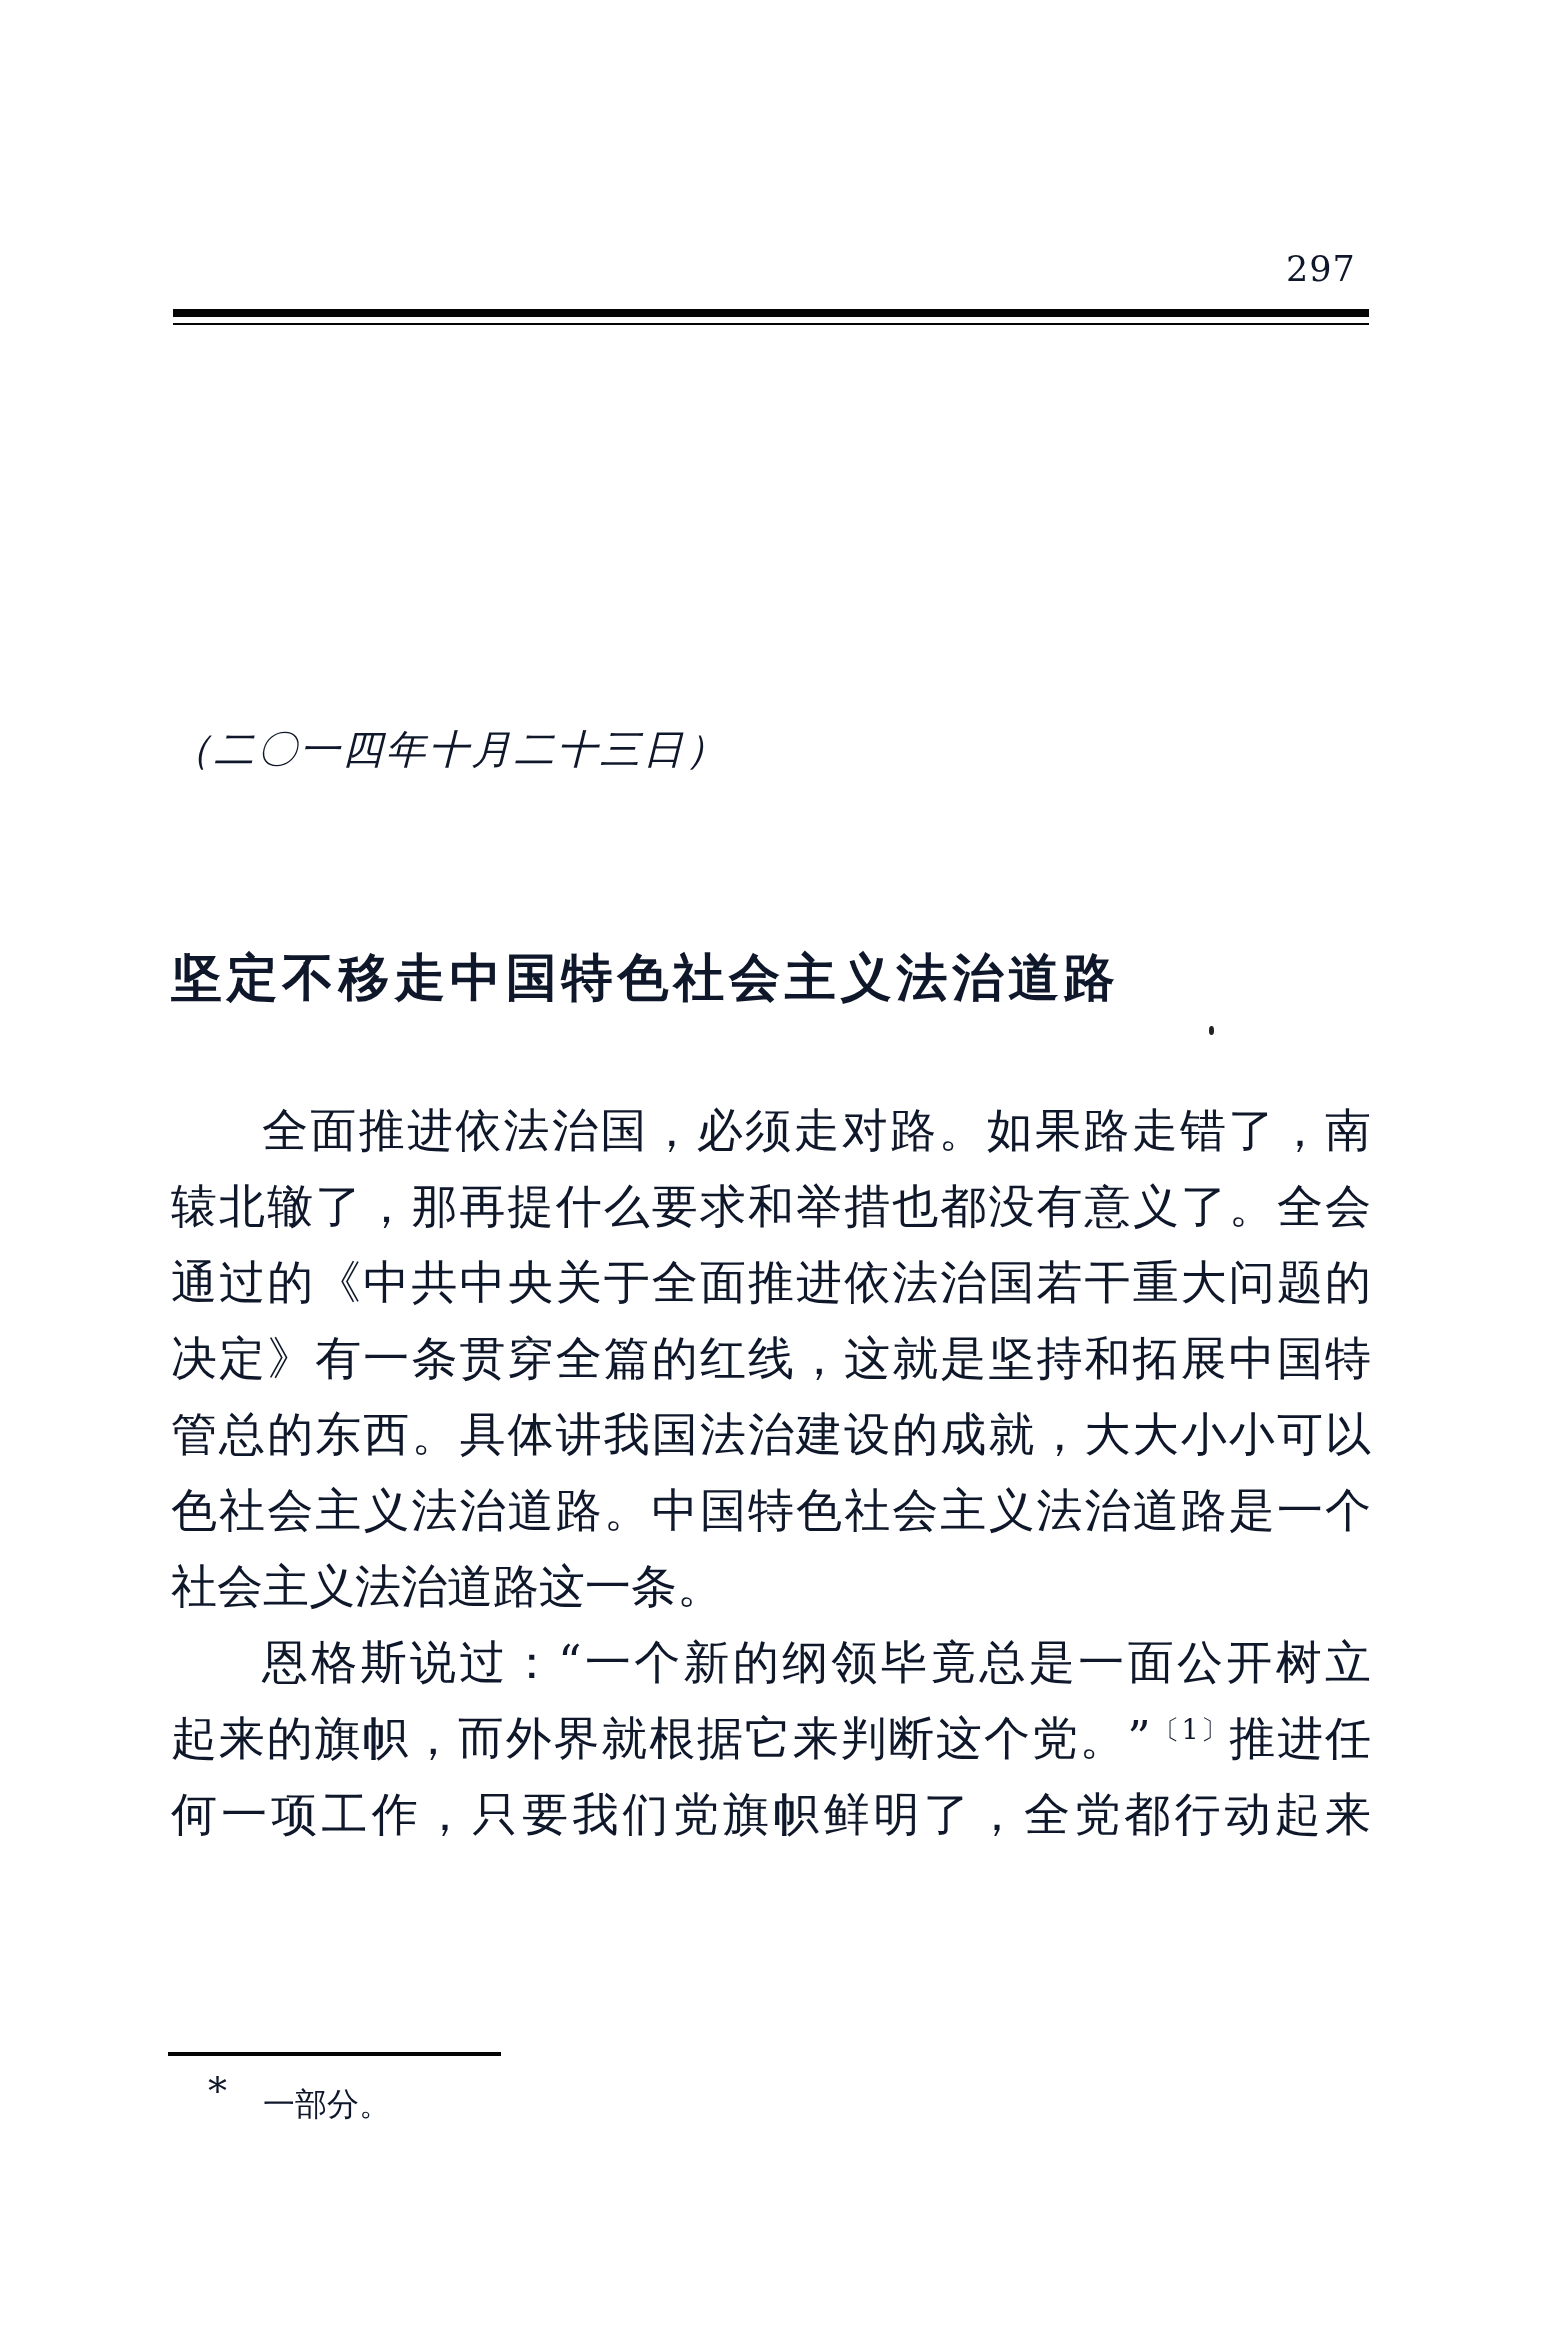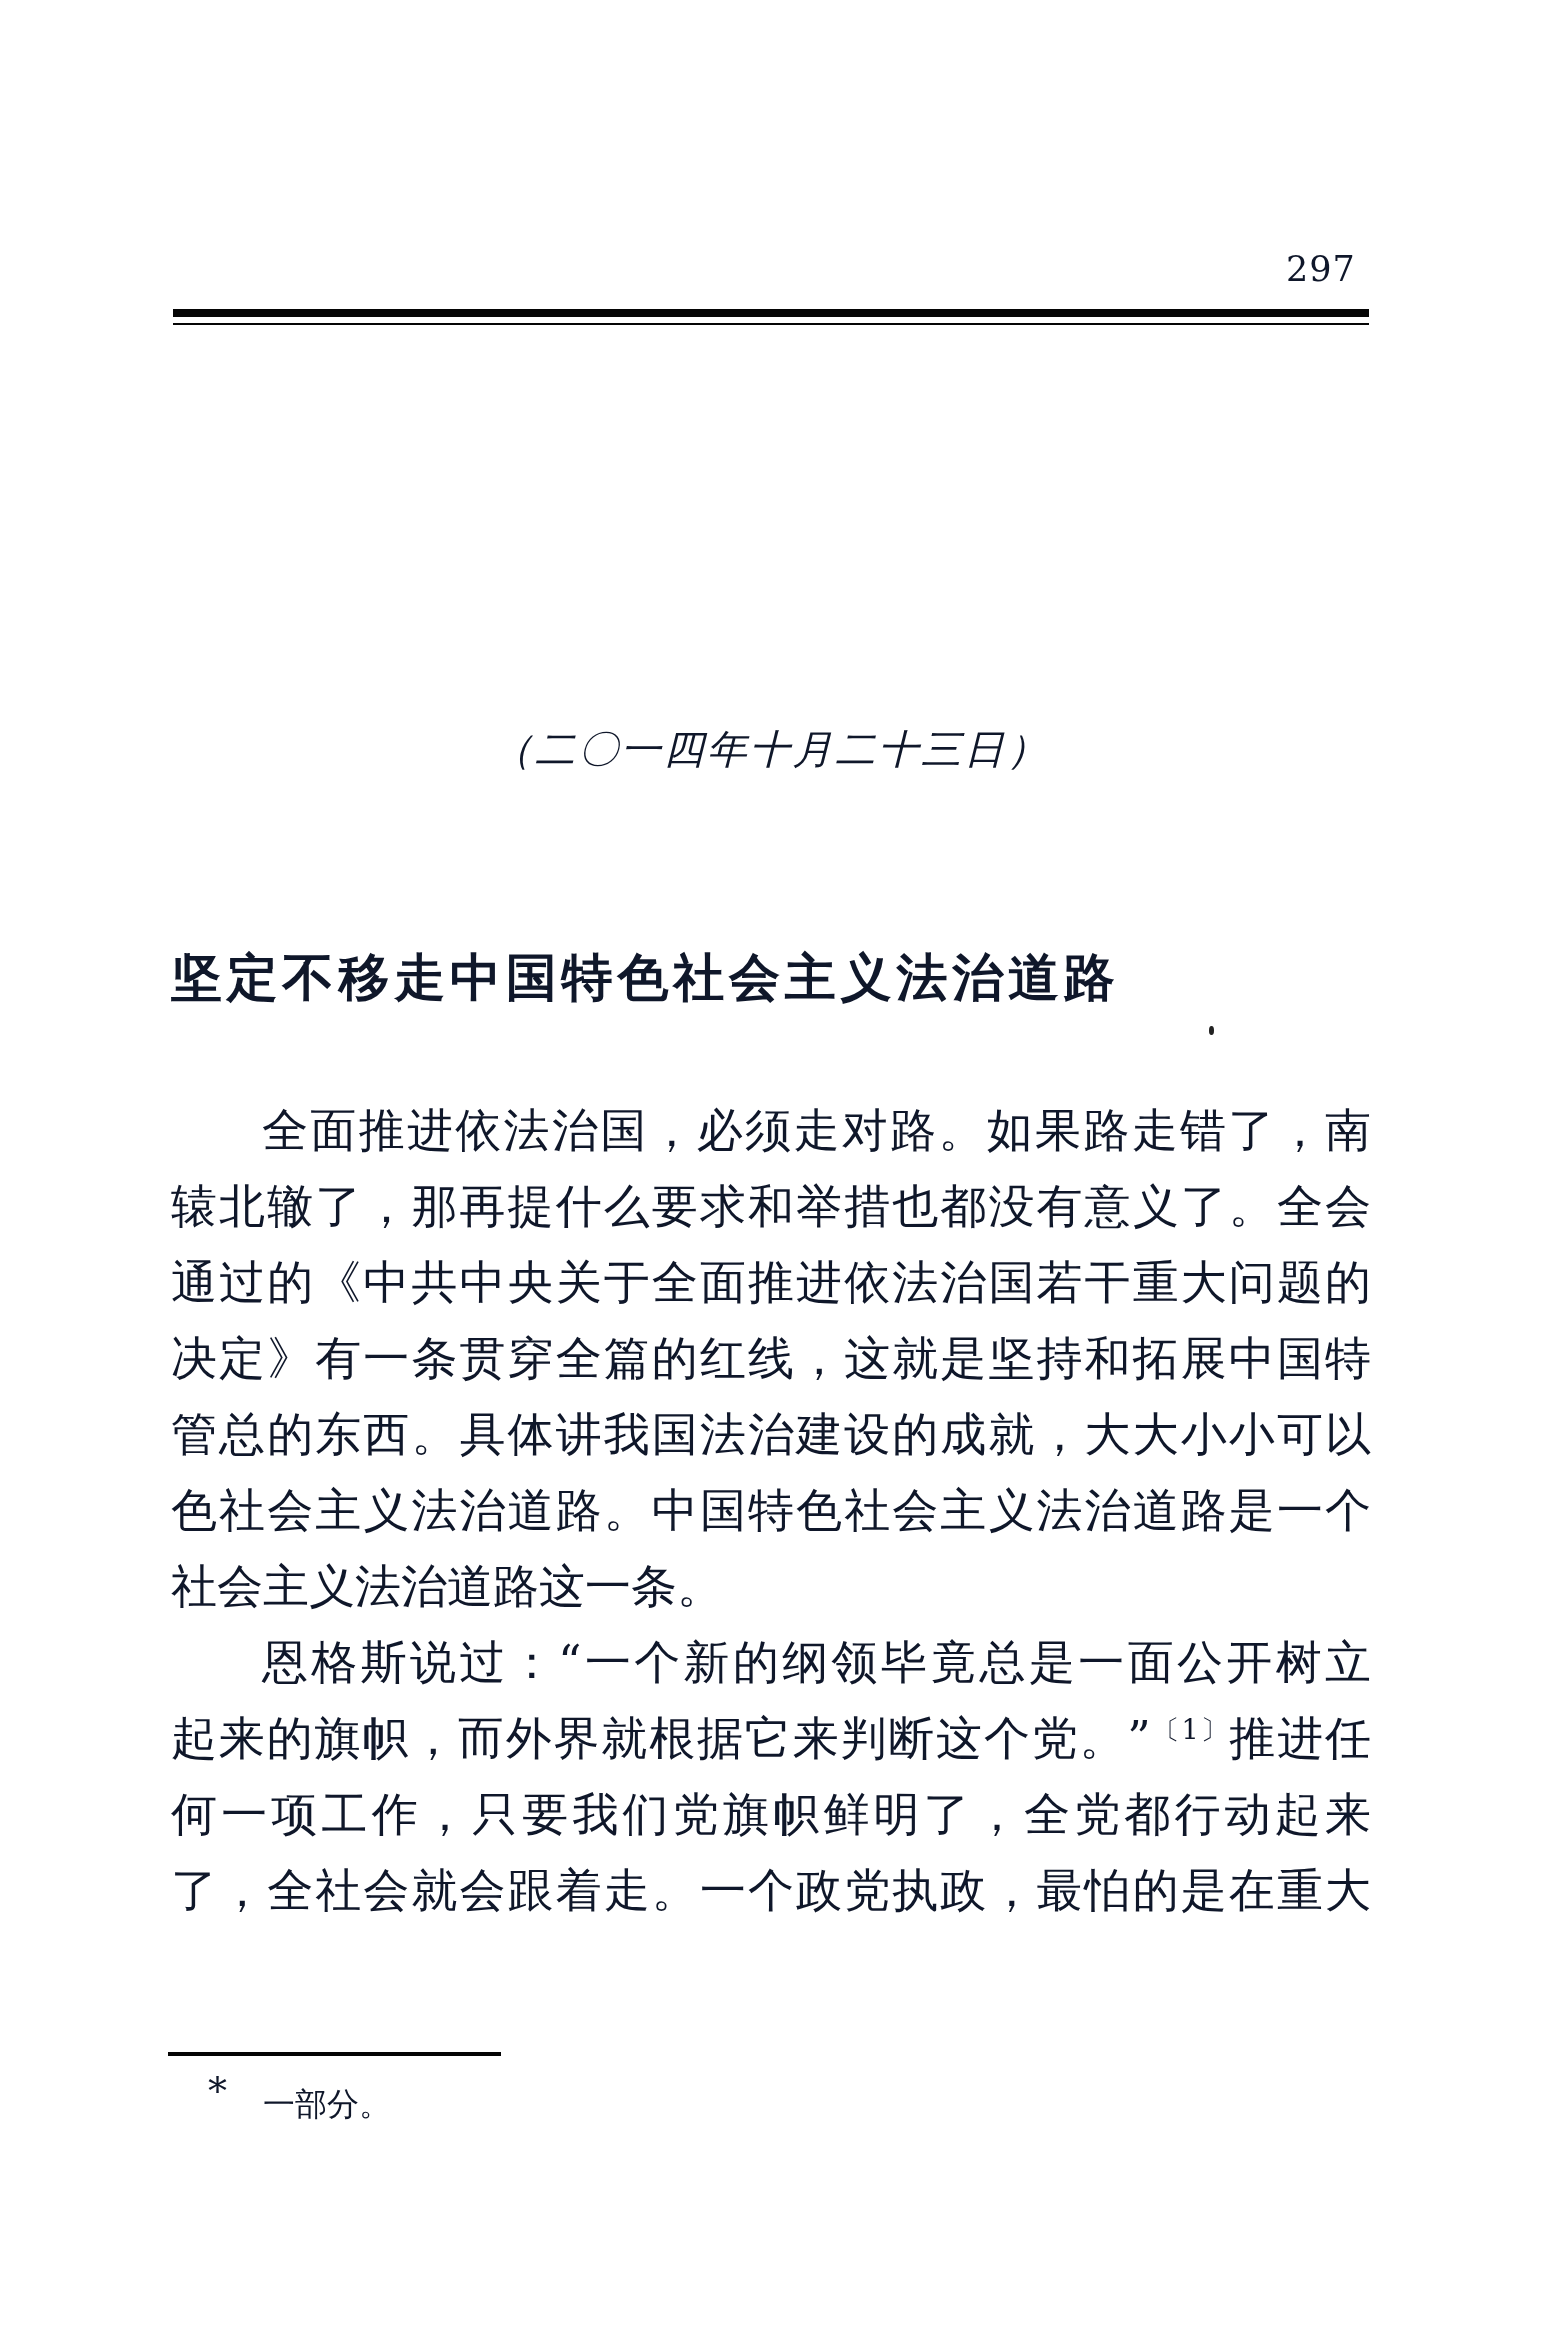--- a/index.html
+++ b/index.html
@@ -50,21 +50,20 @@
     vertical-align: 38px;
     margin-left: 13.3px;
     font-weight: normal;
     font-family: "DejaVu Serif", serif;
   }
   .date-line {
     position: absolute;
     top: 718px;
     left: 171px;
     width: 1200px;
-    text-align: center;
     font-style: italic;
     font-size: 40px;
     line-height: 63px;
     letter-spacing: 2.9px;
   }
   .section-heading {
     position: absolute;
     top: 944px;
     left: 171px;
     width: 1200px;
@@ -161,21 +160,20 @@
     <div class="line indent">全面推进依法治国，必须走对路。如果路走错了，南</div>
     <div class="line">辕北辙了，那再提什么要求和举措也都没有意义了。全会</div>
     <div class="line">通过的《中共中央关于全面推进依法治国若干重大问题的</div>
     <div class="line">决定》有一条贯穿全篇的红线，这就是坚持和拓展中国特</div>
     <div class="line">管总的东西。具体讲我国法治建设的成就，大大小小可以</div>
     <div class="line">色社会主义法治道路。中国特色社会主义法治道路是一个</div>
     <div class="line end">社会主义法治道路这一条。</div>
     <div class="line indent">恩格斯说过：“一个新的纲领毕竟总是一面公开树立</div>
     <div class="line"><span>起来的旗帜，而外界就根据它来判断这个党。”</span><sup class="fnref">〔1〕</sup><span>推进任</span></div>
     <div class="line">何一项工作，只要我们党旗帜鲜明了，全党都行动起来</div>
-    <div class="line">了，全社会就会跟着走。一个政党执政，最怕的是在重大</div>
   </div>
 
   <div class="footnote-separator"></div>
 
   <div class="footnote-marker">*</div>
 
   <div class="footnote-text">
     <div class="fn-line">一部分。</div>
   </div>
 

